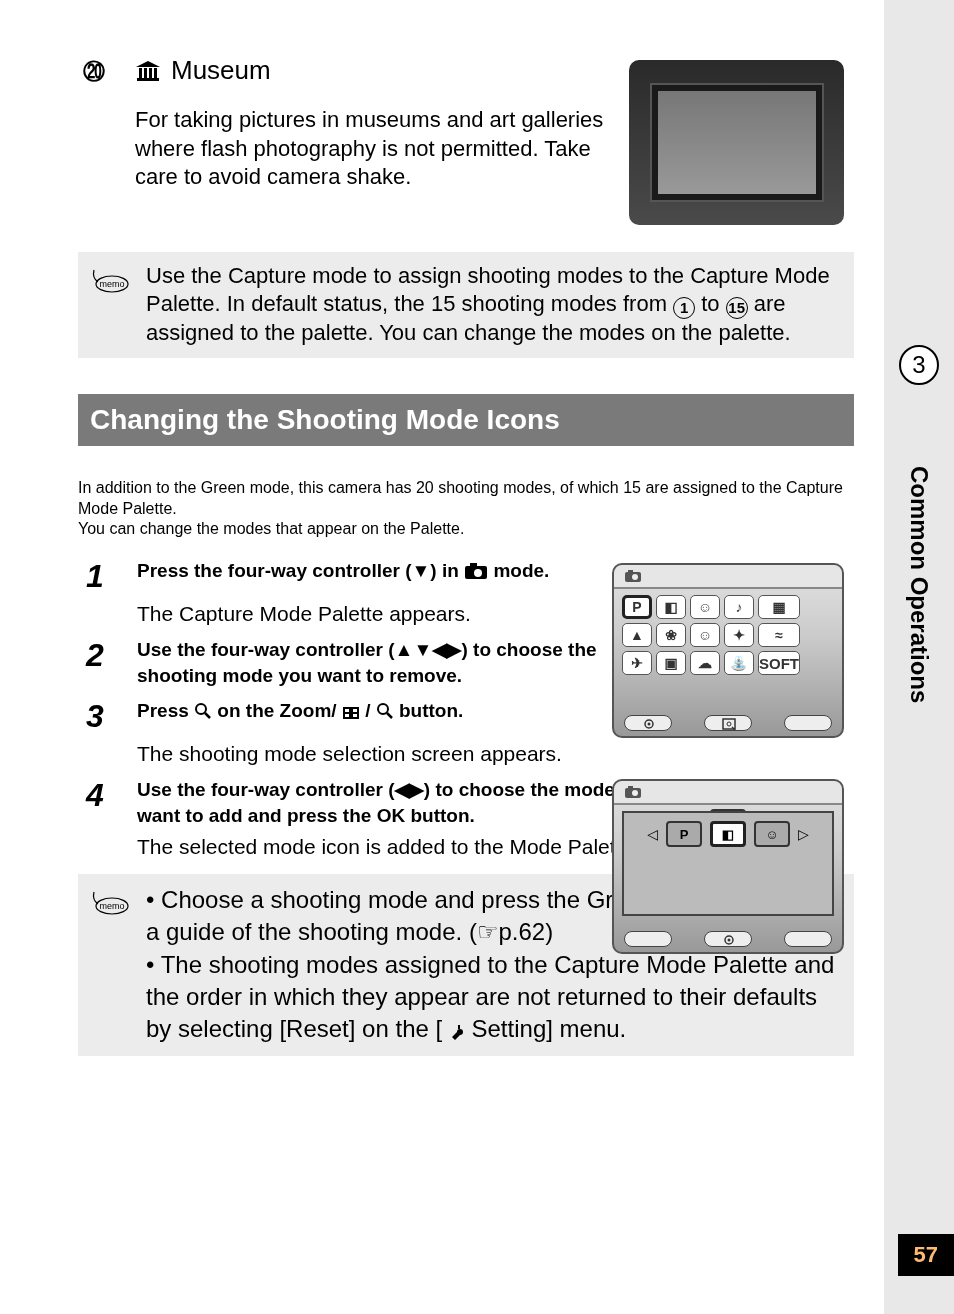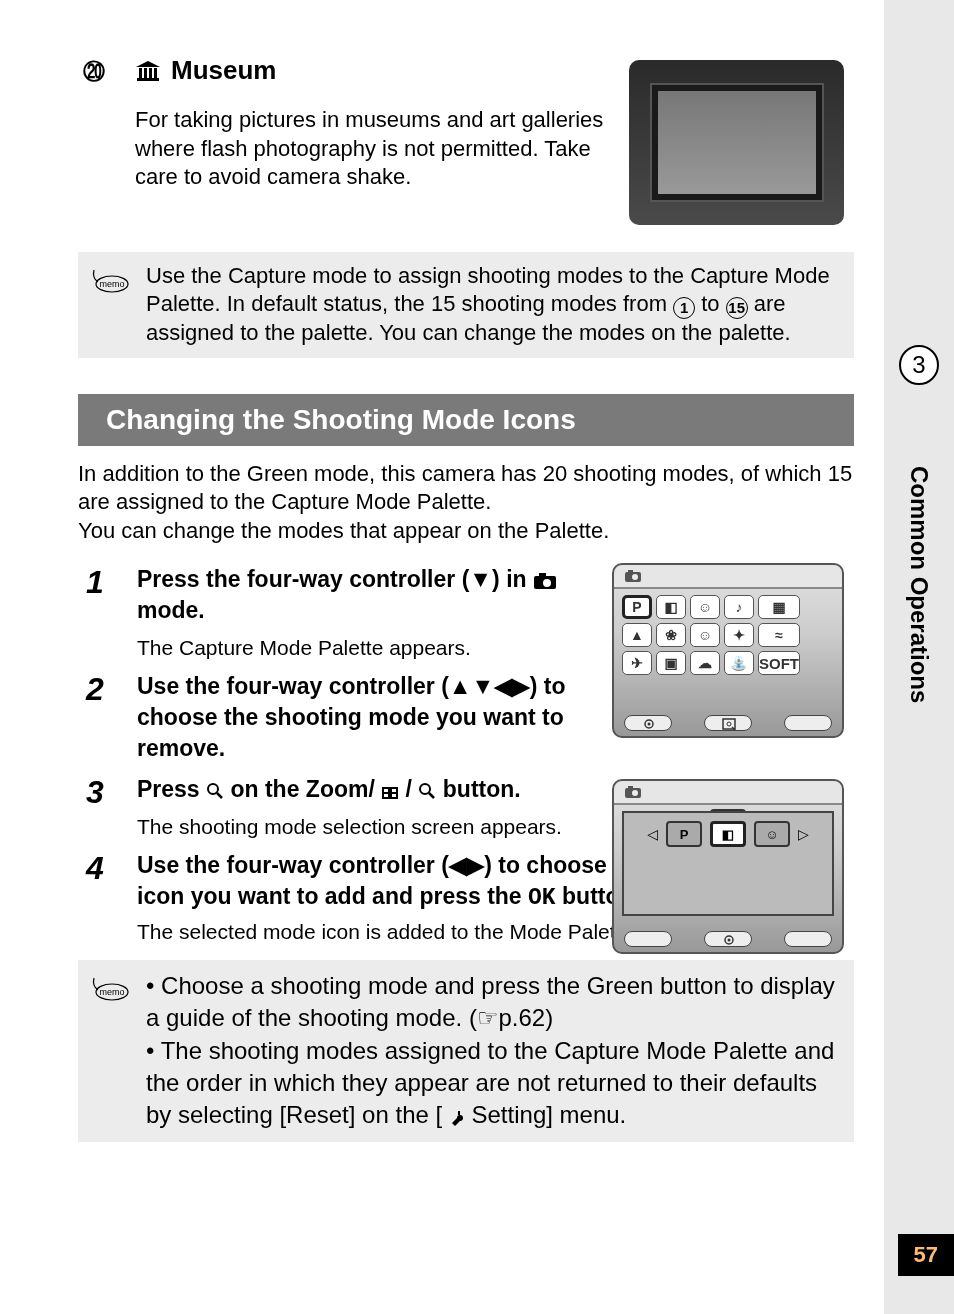--- a/index.html
+++ b/index.html
@@ -29,21 +29,21 @@
     font-size: 22px;
     font-weight: bold;
     width: 32px;
     text-align: center;
     margin-right: 25px;
     margin-top: 2px;
   }
   .mode-body { flex: 1; }
   .mode-title {
     font-size: 26px;
-    font-weight: bold;
+    font-weight: normal;
     display: flex;
     align-items: center;
     gap: 10px;
   }
   .mode-desc {
     font-size: 22px;
     line-height: 1.3;
     margin-top: 20px;
     max-width: 480px;
   }
@@ -91,54 +91,54 @@
     font-weight: bold;
     align-items: center;
     justify-content: center;
     vertical-align: -2px;
   }
   .section-bar {
     background: #7a7a7a;
     color: #fff;
     font-size: 28px;
     font-weight: bold;
-    padding: 10px 28px;
+    padding: 10px 12px;
     margin-top: 36px;
   }
   .section-intro {
-    font-size: 22px;
+    font-size: 16px;
     line-height: 1.3;
-    margin-top: 14px;
+    margin-top: 32px;
   }
   .steps { margin-top: 18px; }
   .step {
     display: flex;
     align-items: flex-start;
     margin-bottom: 10px;
   }
   .step-num {
     font-size: 32px;
     font-weight: bold;
     font-style: italic;
     width: 34px;
     text-align: center;
     margin-right: 25px;
   }
   .step-body { flex: 1; }
   .step-title {
-    font-size: 23px;
+    font-size: 19px;
     font-weight: bold;
     line-height: 1.35;
     max-width: 460px;
   }
   .step-desc {
     font-size: 21px;
     line-height: 1.3;
     max-width: 440px;
-    margin-top: 8px;
+    margin-top: 16px;
   }
   .step-desc-wide {
     font-size: 21px;
     line-height: 1.3;
     margin-top: 4px;
   }
   .lcd {
     position: absolute;
     right: 40px;
     width: 232px;
@@ -274,21 +274,21 @@
     right: 0;
     bottom: 38px;
     background: #000;
     color: #fdba74;
     font-size: 22px;
     font-weight: bold;
     padding: 8px 16px;
   }
   svg.inline-icon{vertical-align:-3px;}
   .arrow{font-family:Arial;}
-  .ok-text{font-weight:bold;font-family:Liberation Mono, monospace;}
+  .ok-text{font-weight:bold;font-family:Liberation Sans, sans-serif;}
 </style>
 </head>
 <body>
 
 <div class="page">
   <div class="content">
 
     <div class="mode-item">
       <div class="circled-num">⑳</div>
       <div class="mode-body">

